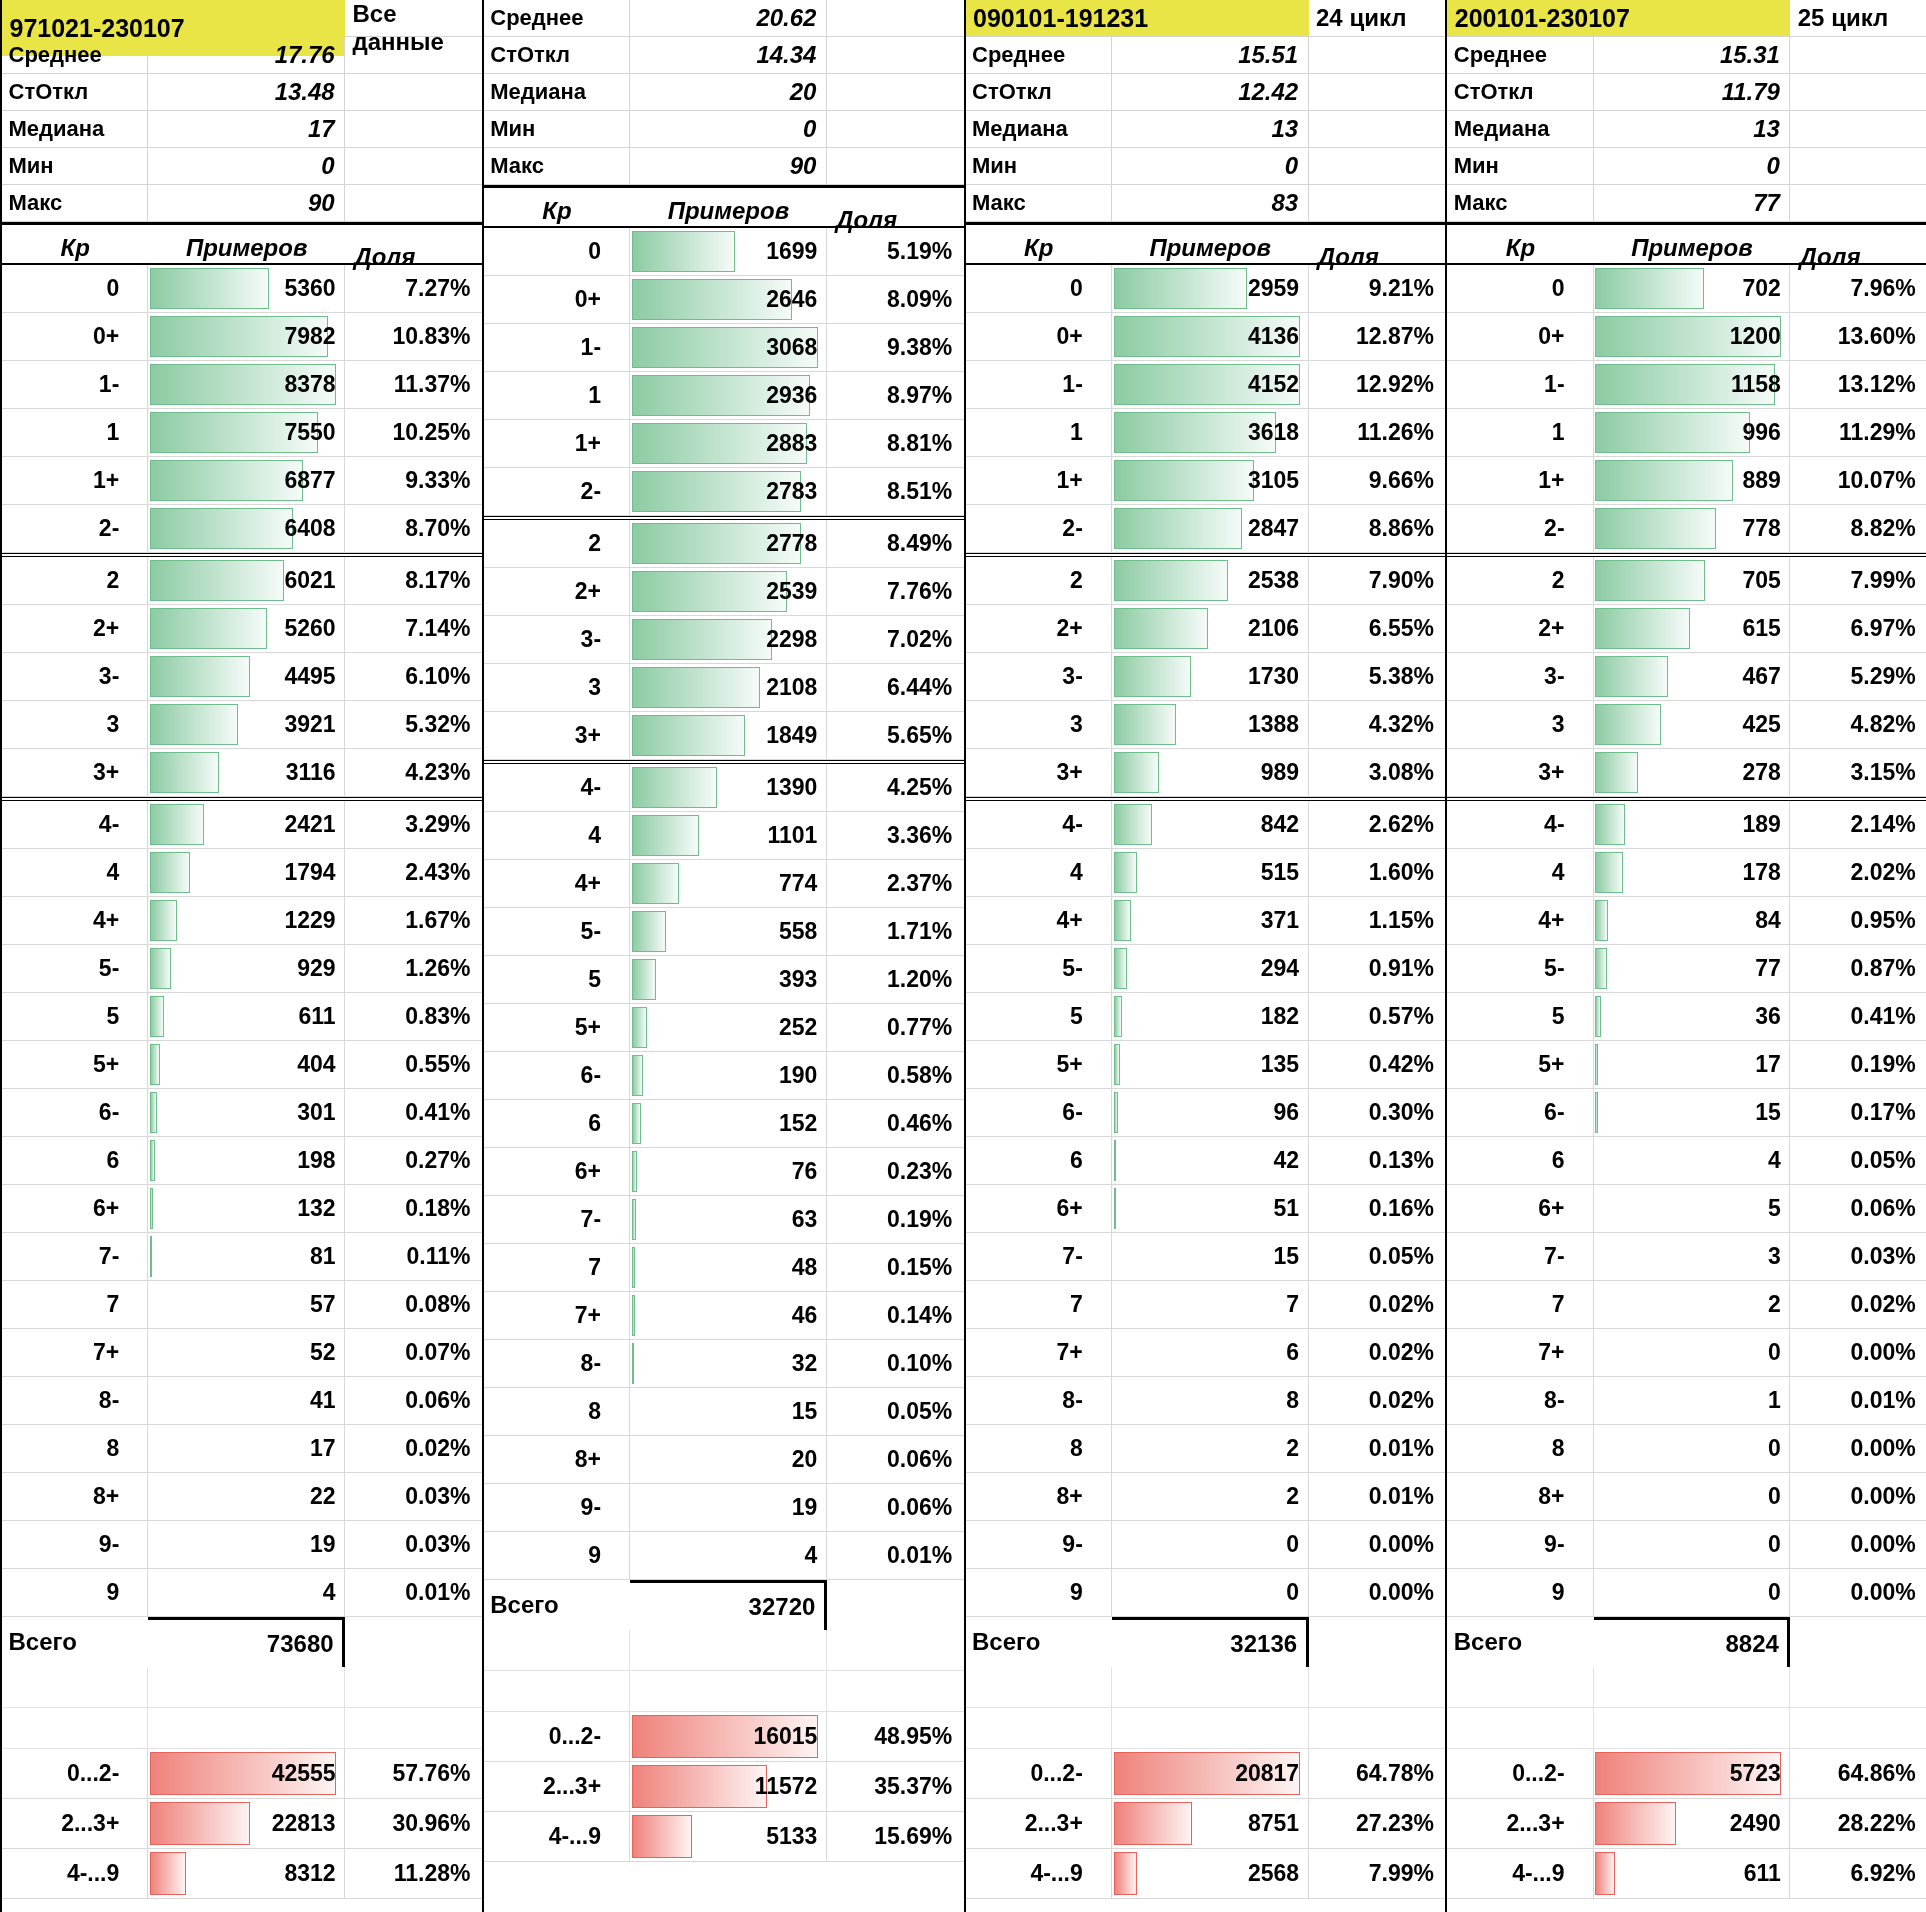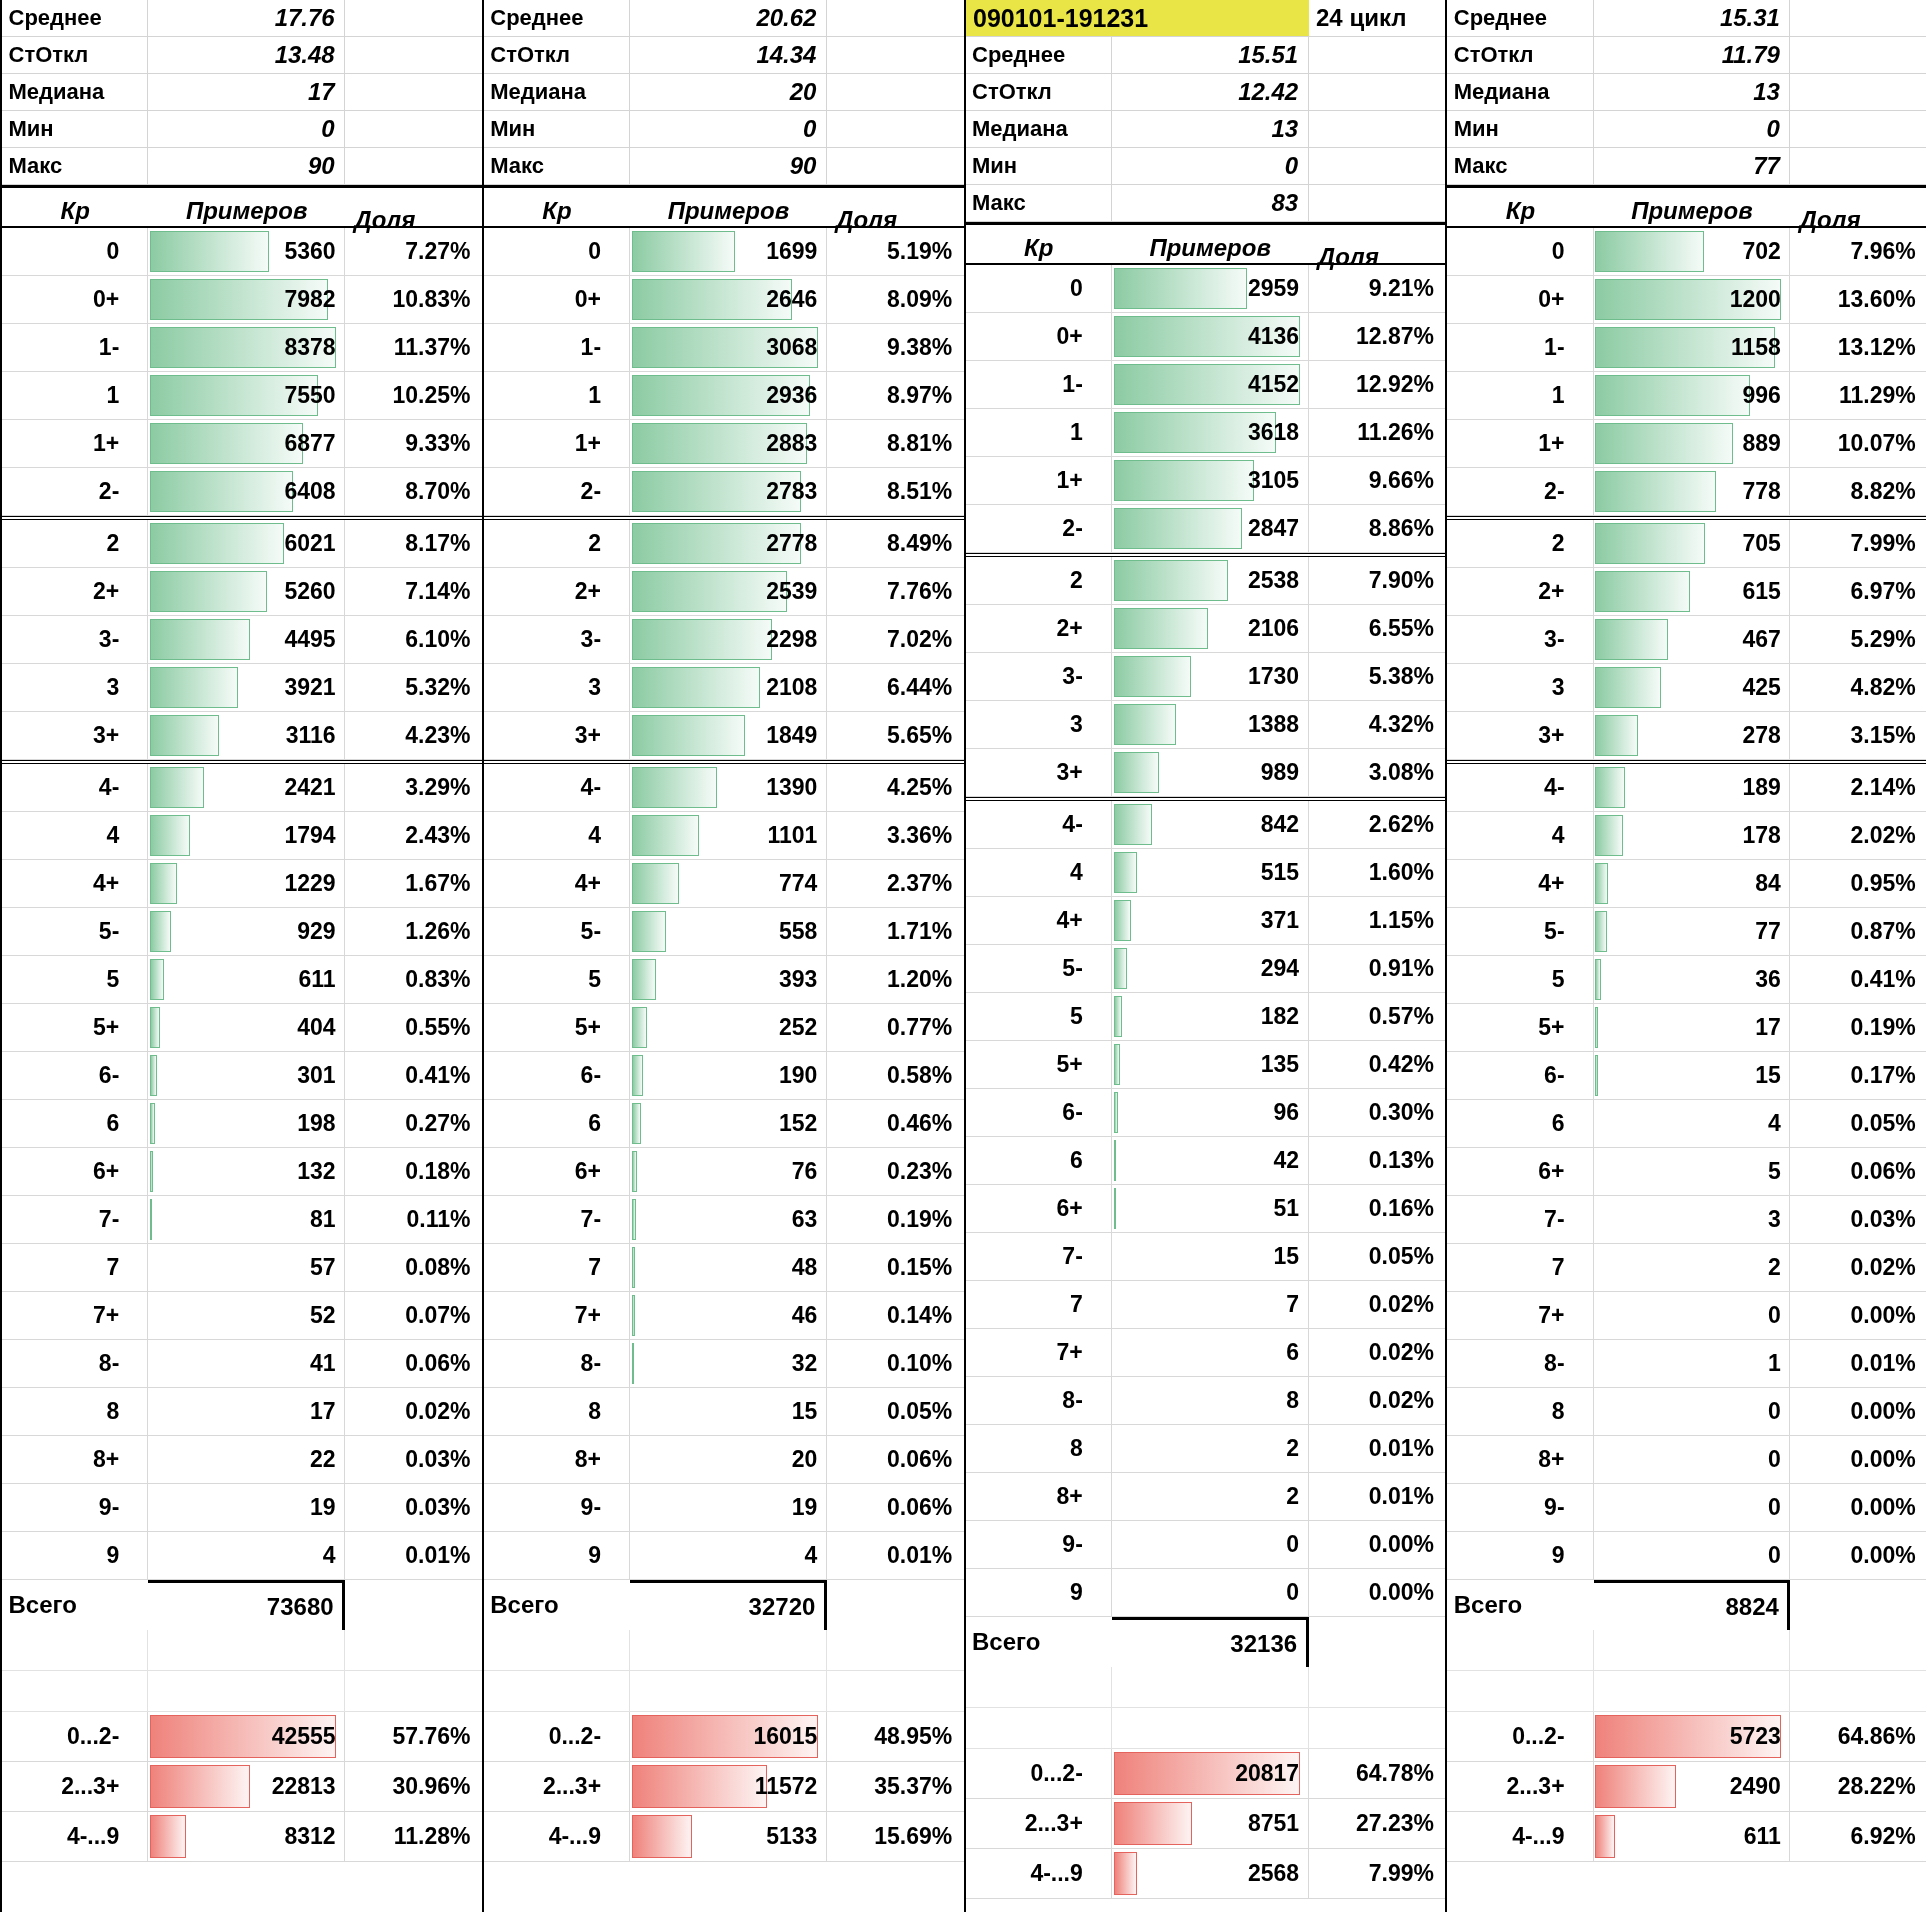--- a/index.html
+++ b/index.html
@@ -87,20 +87,24 @@
   .sum-row{
     height:50px;display:grid;grid-template-columns:30.5% 41% 28.5%;
     border-bottom:0.9px solid #d8d8d8;
   }
 </style>
 </head>
 <body>
 
 <div id="app">
   <div class="panel">
+    <div class="hdr-row">
+      <div class="hdr-date">971021-230107</div>
+      <div class="hdr-cycle">Все данные</div>
+    </div>
     <div>
   <div class="stat-row">
     <div class="stat-label">Среднее</div>
     <div class="stat-value">17.76</div>
     <div class="stat-blank"></div>
   </div>
 
   <div class="stat-row">
     <div class="stat-label">СтОткл</div>
     <div class="stat-value">13.48</div>
@@ -1096,20 +1100,24 @@
     <div class="num-cell">
       <div class="bar sum-bar" style="width: 23px;"></div>
       <div class="num">2568</div>
     </div>
     <div class="share-cell">7.99%</div>
   </div>
 </div>
   </div>
 
   <div class="panel">
+    <div class="hdr-row">
+      <div class="hdr-date">200101-230107</div>
+      <div class="hdr-cycle">25 цикл</div>
+    </div>
     <div>
   <div class="stat-row">
     <div class="stat-label">Среднее</div>
     <div class="stat-value">15.31</div>
     <div class="stat-blank"></div>
   </div>
 
   <div class="stat-row">
     <div class="stat-label">СтОткл</div>
     <div class="stat-value">11.79</div>

